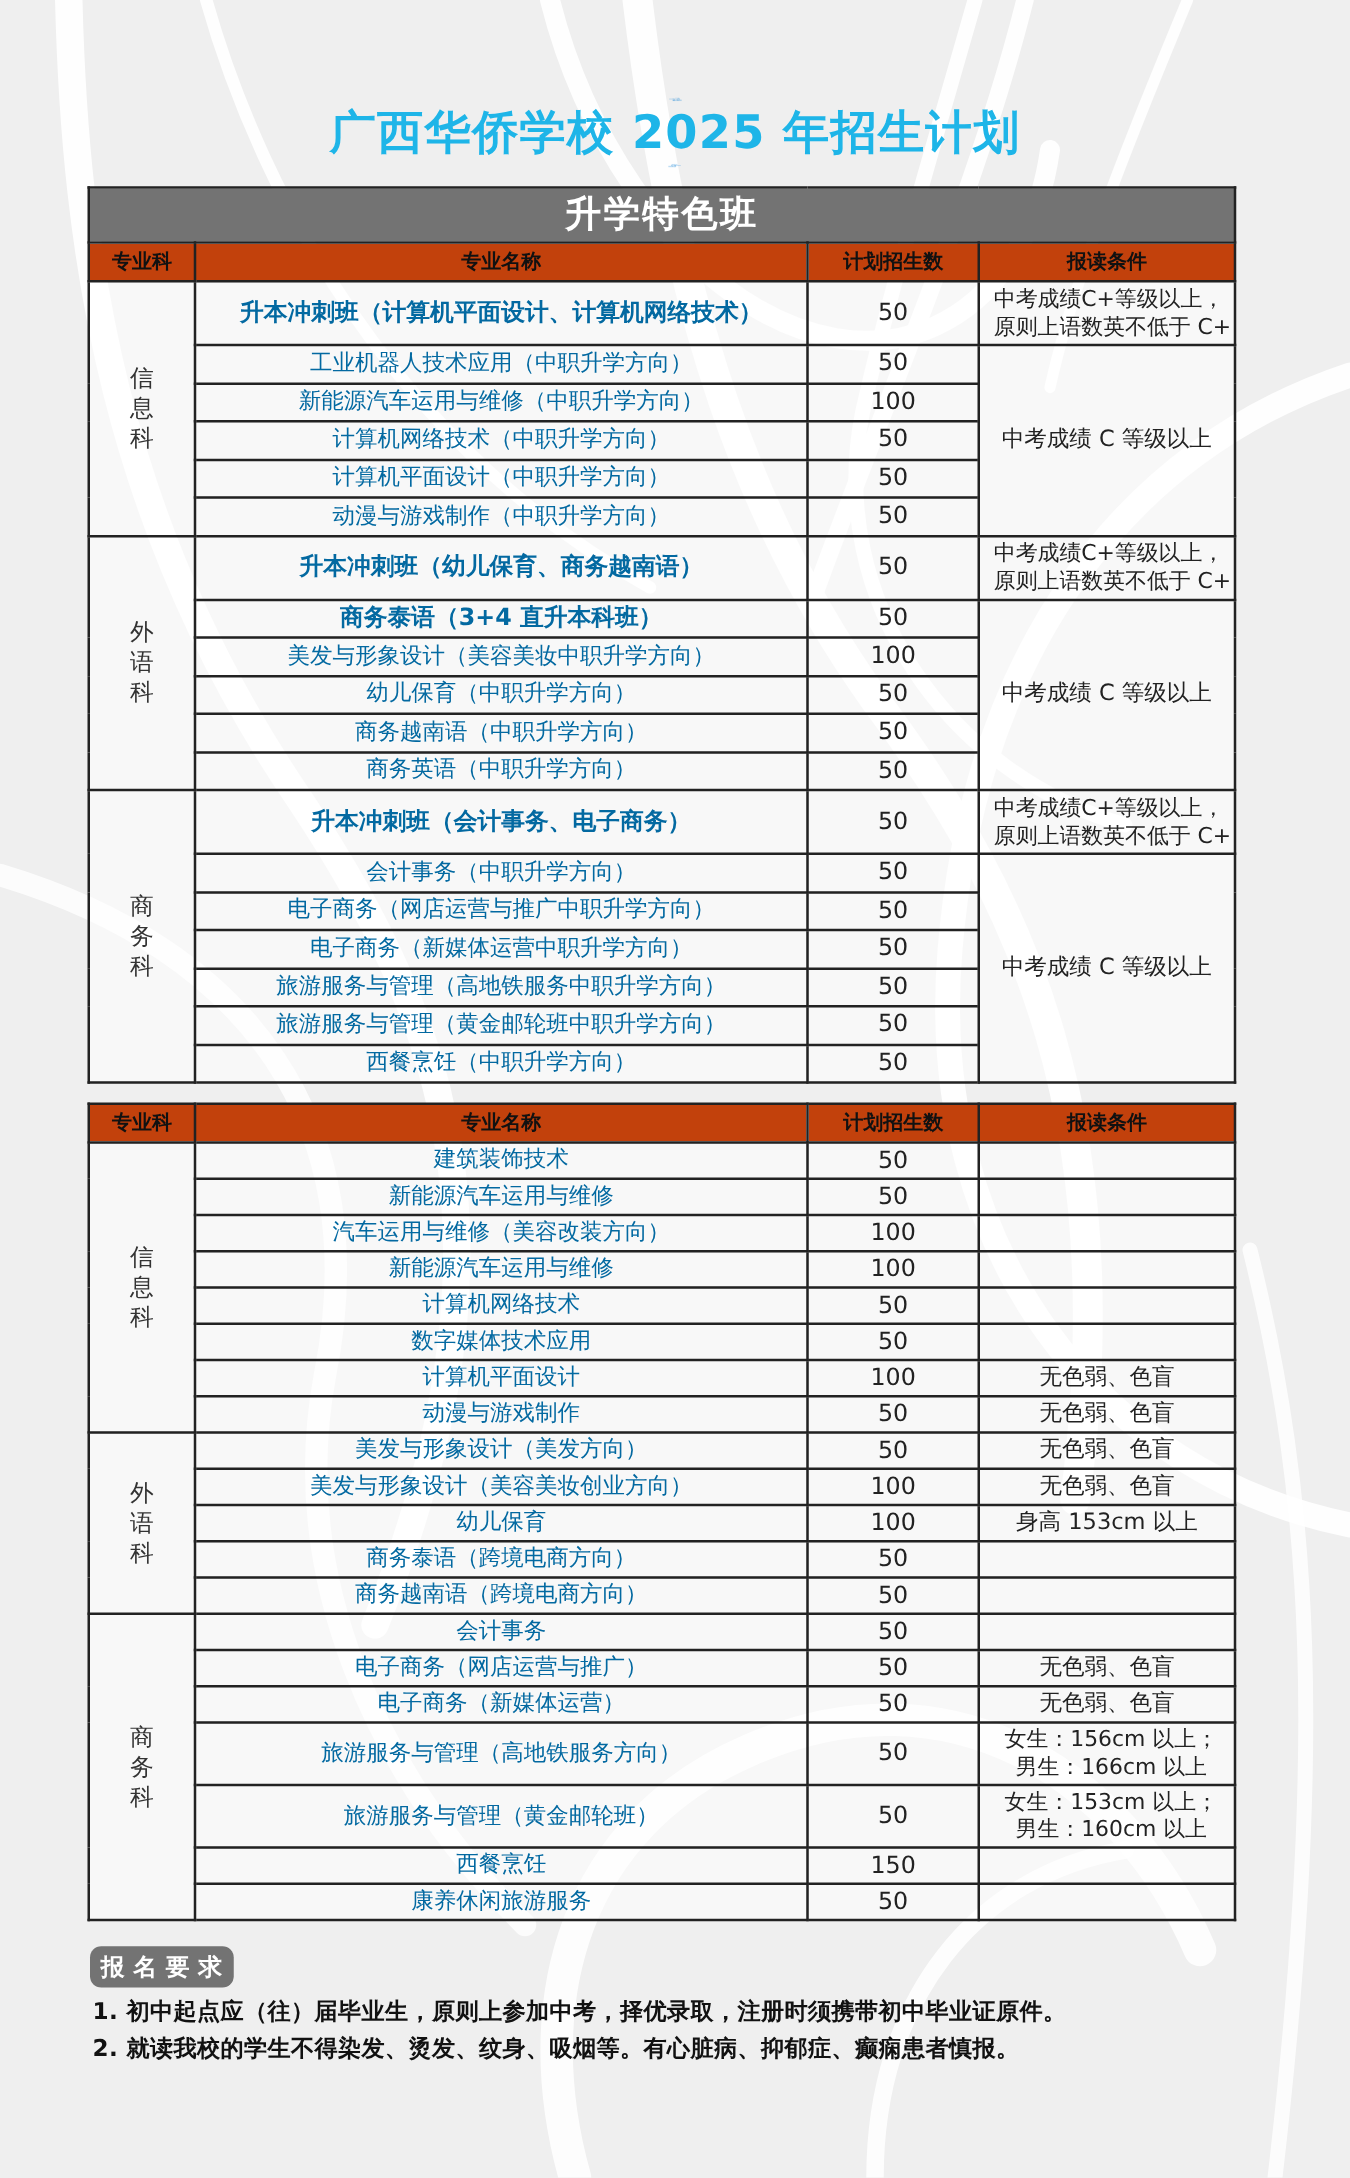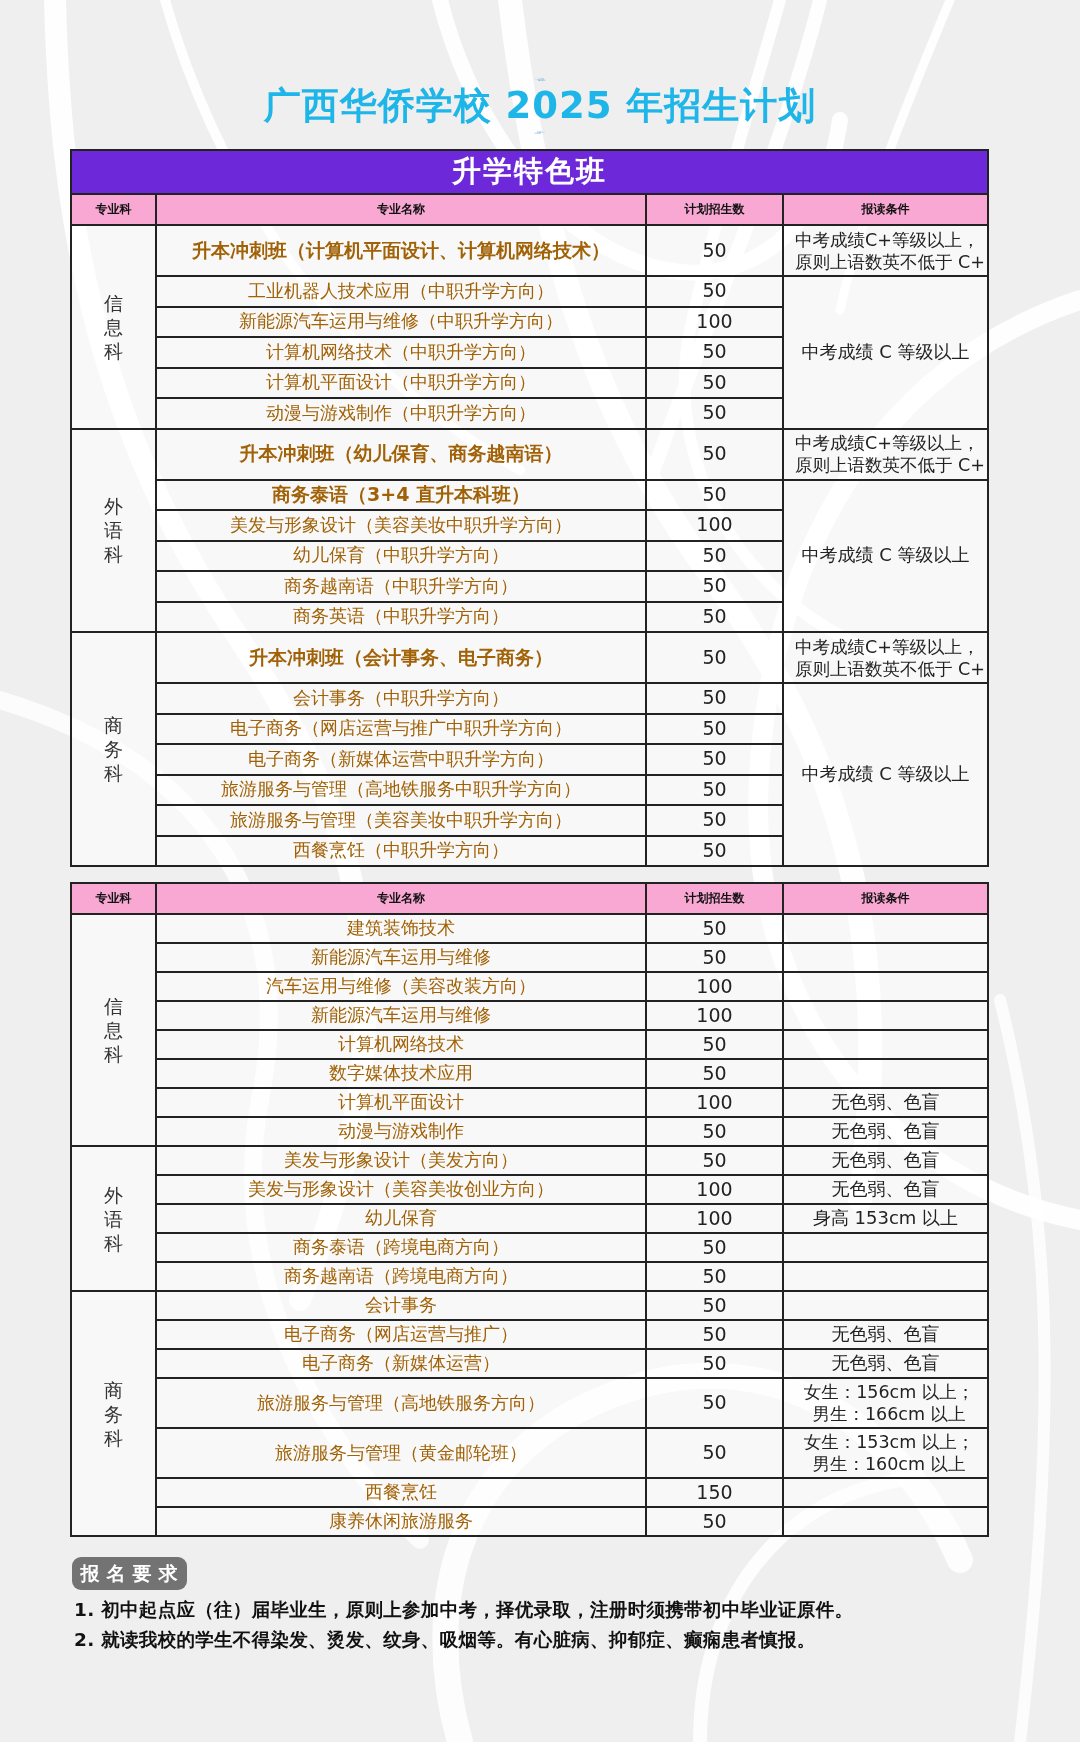--- a/index.html
+++ b/index.html
@@ -26,31 +26,31 @@
     position: absolute; left: 70px; width: 917px; z-index: 2;
     border-collapse: collapse; table-layout: fixed;
     font-size: 18px;
   }
   table.plan td, table.plan th {
     border: 2px solid #222; text-align: center; vertical-align: middle;
     background: rgba(255,255,255,0.55); padding: 0 4px; line-height: 1.15;
     white-space: nowrap; overflow: hidden;
   }
   table.plan .band th {
-    background: #6d28d9; color: #fff; font-size: 29px; font-weight: bold;
+    background: #737373; color: #fff; font-size: 29px; font-weight: bold;
     height: 44px; letter-spacing: 2px;
   }
   table.plan .head th {
-    background: #f9a8d4; color: #111; font-weight: bold; font-size: 12px; height: 31px;
+    background: #c2410c; color: #111; font-weight: bold; font-size: 16px; height: 31px;
   }
   table.plan td.dept {
     font-size: 19px; line-height: 24px; white-space: normal; color: #333;
   }
   .dept span { display: block; }
-  table.plan td.name { color: #a16207; }
+  table.plan td.name { color: #0369a1; }
   table.plan td.name.bold { font-weight: bold; font-size: 19px; }
   table.plan td.num { font-size: 19px; color: #222; margin-left: 39px; }
   table.plan td.cond { font-size: 18px; color: #222; }
   table.plan td.cond.two { font-size: 17.5px; line-height: 22px; text-align: left; padding-left: 11px; }
   table.plan td.cond.two.c { text-align: center; }
   #t1 { top: 149px; }
   #t2 { top: 882px; }
   #t1 tr.r { height: 30.5px; }
   #t1 tr.big { height: 51px; }
   #t2 tr.r { height: 29px; }
@@ -224,21 +224,21 @@
       </tr>
   <tr class="r">
         <td class="name">电子商务（新媒体运营中职升学方向）</td>
         <td class="num">50</td>
       </tr>
   <tr class="r">
         <td class="name">旅游服务与管理（高地铁服务中职升学方向）</td>
         <td class="num">50</td>
       </tr>
   <tr class="r">
-        <td class="name">旅游服务与管理（美容美妆中职升学方向）</td>
+        <td class="name">旅游服务与管理（黄金邮轮班中职升学方向）</td>
         <td class="num">50</td>
       </tr>
   <tr class="r">
         <td class="name">西餐烹饪（中职升学方向）</td>
         <td class="num">50</td>
       </tr>
 </tbody>
   </table>
 
 <table class="plan" id="t2">

